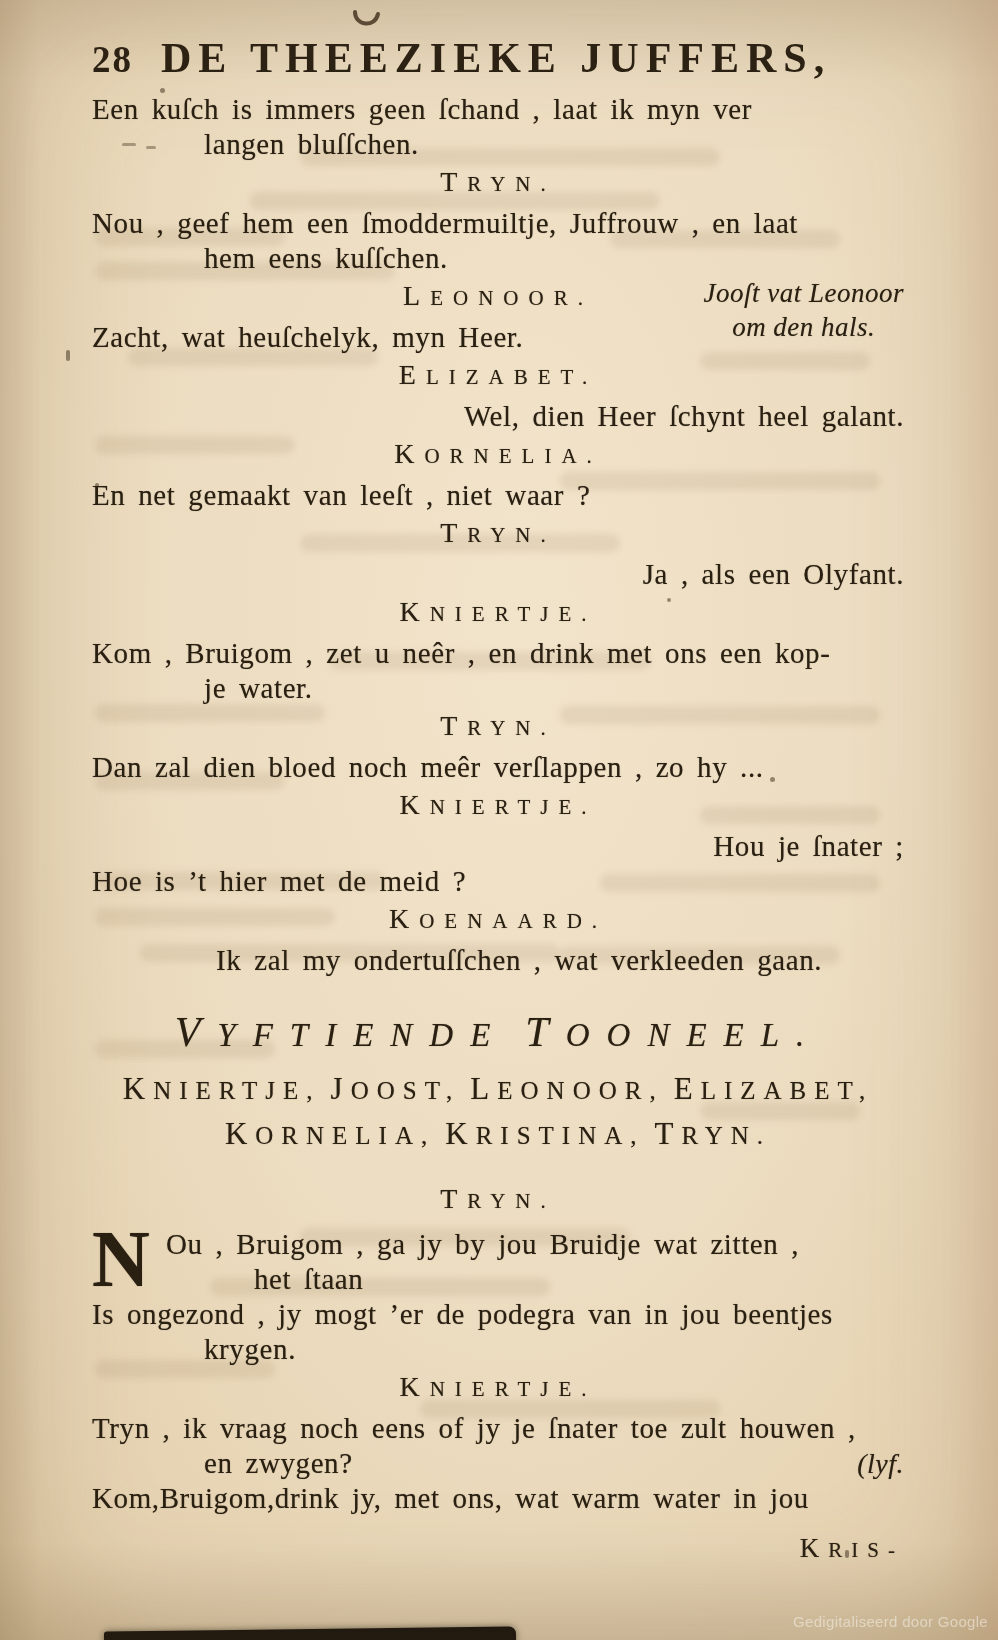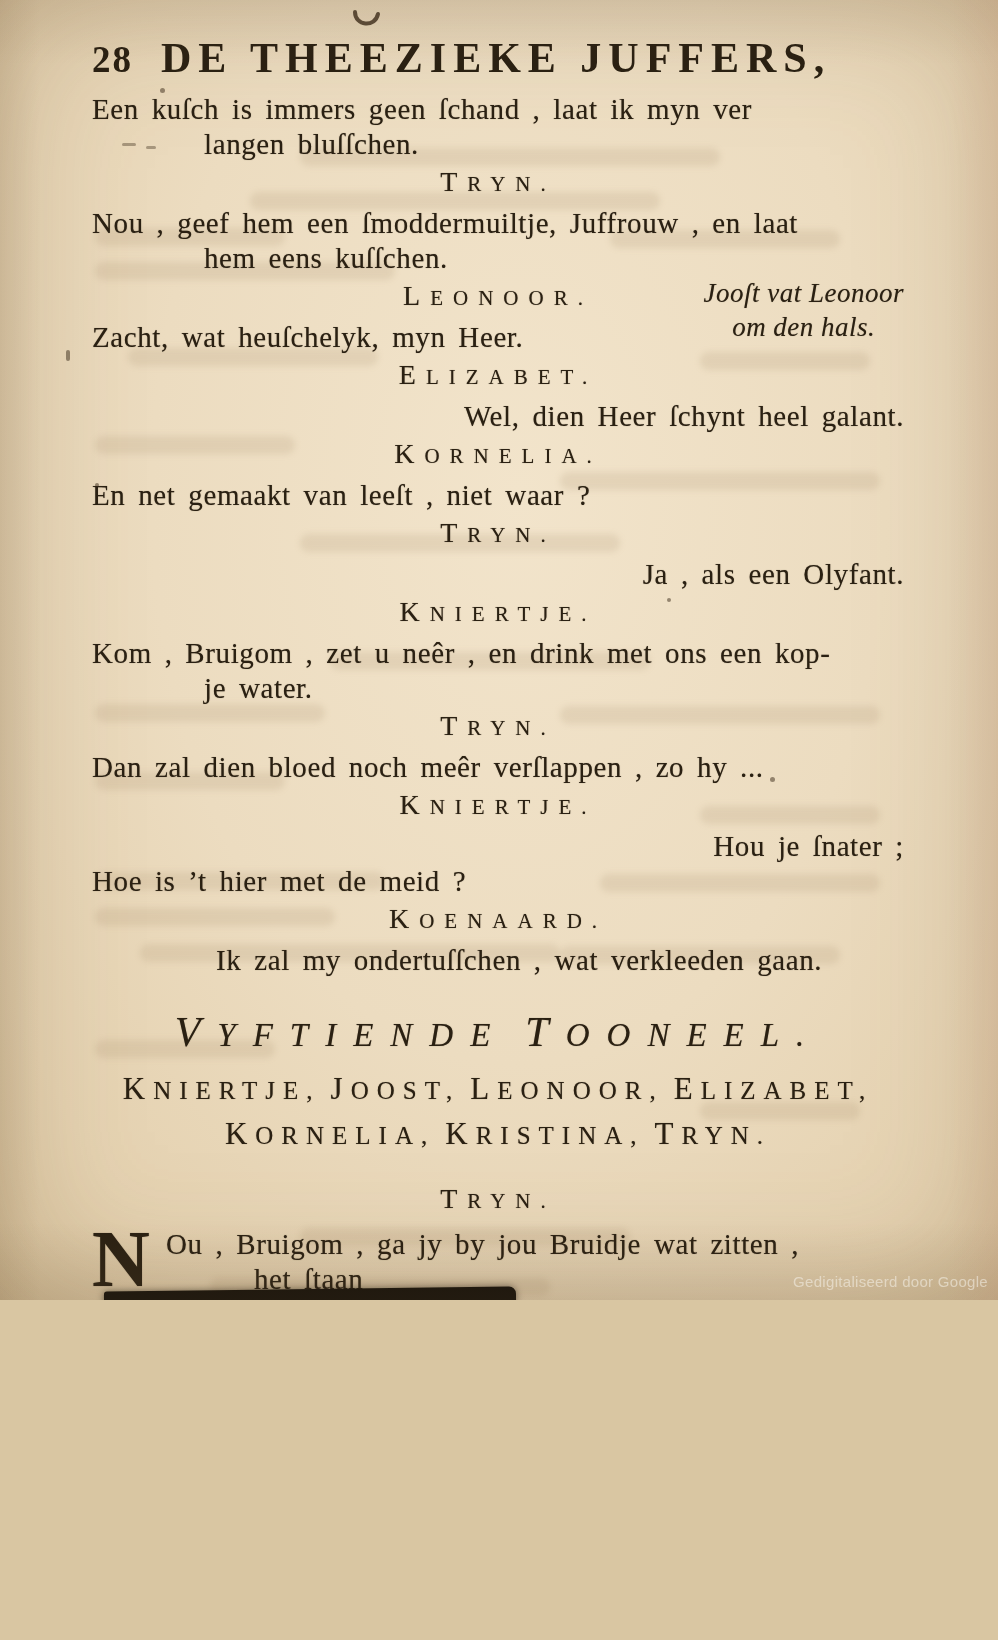--- a/index.html
+++ b/index.html
@@ -2,21 +2,21 @@
 <html><head>
 <meta charset="utf-8">
 <style>
   html,body { margin:0; padding:0; }
   body {
     width:998px; height:1640px;
     font-family:"Liberation Serif","DejaVu Serif",serif;
     background:#d9c6a2;
   }
   .scan {
-    position:relative; width:998px; height:1300px; overflow:hidden;
+    position:relative; width:998px; height:1640px; overflow:hidden;
     background:
       radial-gradient(ellipse at 52% 38%, #f2e4cb 0%, #ecdcc0 50%, #e5d2b1 82%, #ddc8a3 100%);
     color:#2a2012;
     box-shadow: inset 0 0 140px rgba(118,92,56,0.28);
   }
   .edge-tint {
     position:absolute; inset:0; pointer-events:none; z-index:6;
     background:
       linear-gradient(90deg, rgba(118,90,55,0.12) 0, rgba(0,0,0,0) 4%, rgba(0,0,0,0) 95%, rgba(196,144,116,0.16) 100%),
       linear-gradient(0deg, rgba(110,85,52,0.14) 0, rgba(0,0,0,0) 6%, rgba(0,0,0,0) 95%, rgba(118,90,55,0.10) 100%);

